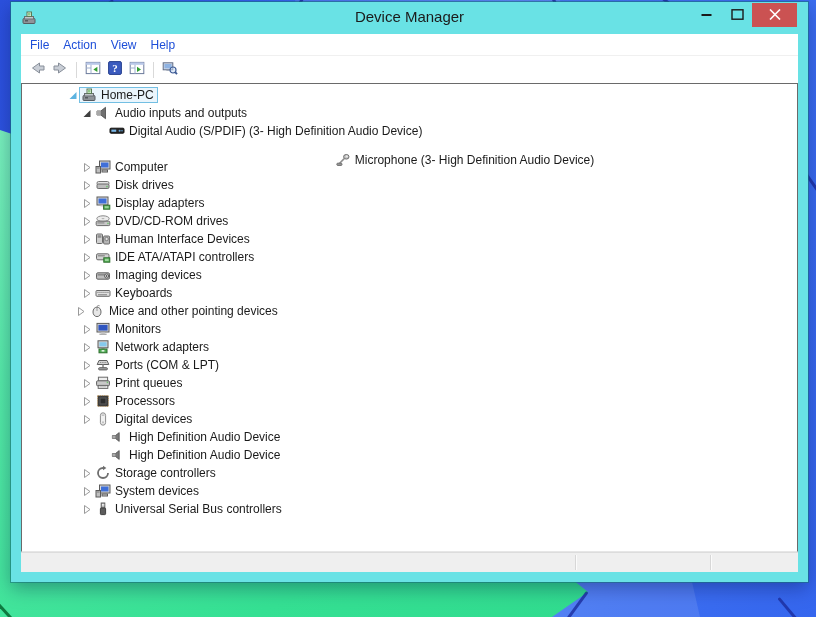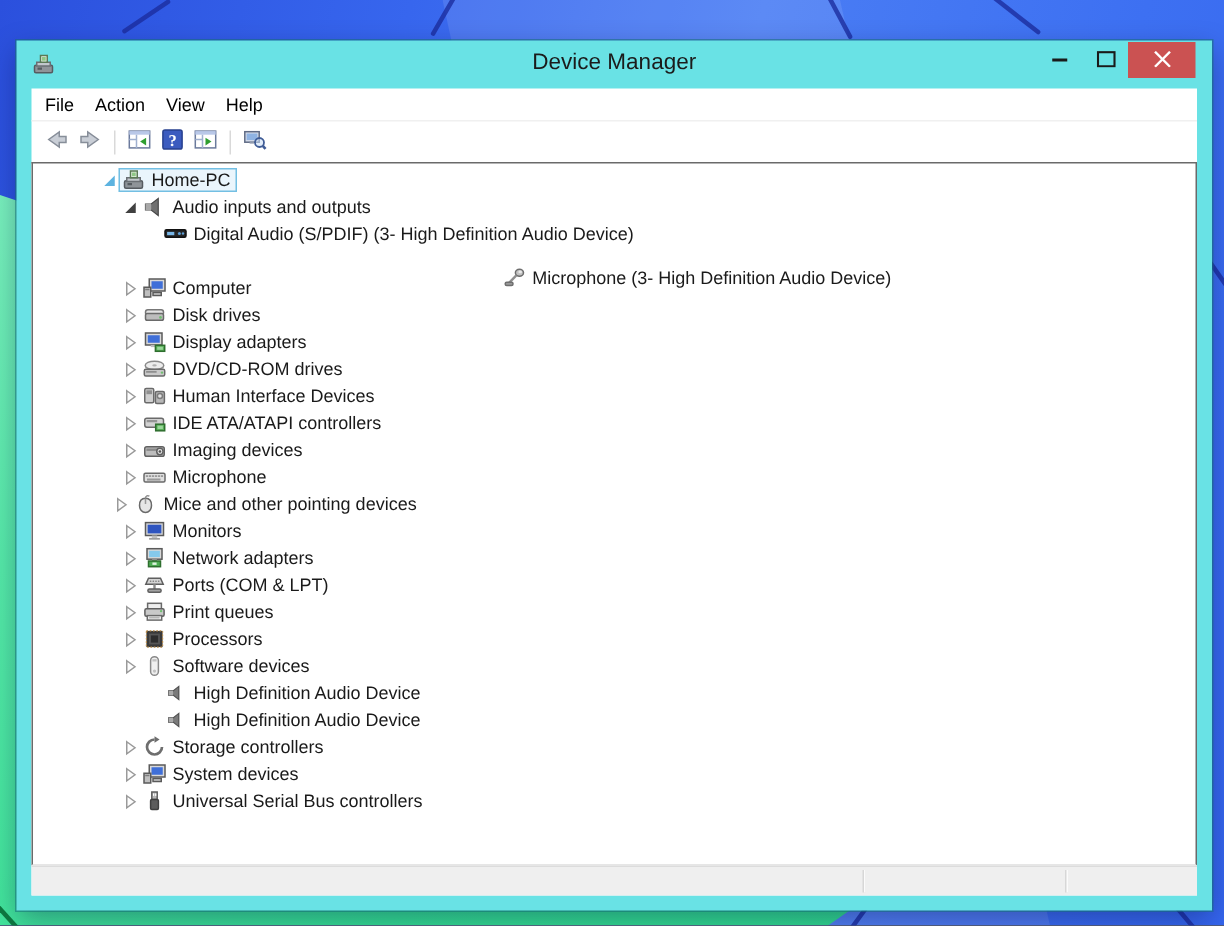--- a/index.html
+++ b/index.html
@@ -18,35 +18,35 @@
   .nl4{left:676px;top:-10px;height:40px;transform:rotate(-52deg);}
   .nl5{left:806px;top:148px;height:56px;transform:rotate(-35deg);}
   .nl6{left:574px;top:588px;height:40px;transform:rotate(36deg);}
   .nl7{left:788px;top:594px;height:34px;transform:rotate(-40deg);}
   .green-facet{position:absolute;inset:0;
     background:linear-gradient(150deg,#8cf4c8 0%,#55eaa8 35%,#35e093 70%,#2ed88c 100%);
     clip-path:polygon(0px 130px,24px 138px,588px 592px,552px 617px,0px 617px);}
   .darkgreen{position:absolute;left:4px;top:596px;height:32px;width:3px;background:#0e7a40;transform:rotate(-42deg);}
 
   
-  .window{position:absolute;left:11px;top:27px;width:797px;height:580px;background:#69e2e5;
+  .window{position:absolute;left:11px;top:2px;width:797px;height:580px;background:#69e2e5;
     box-shadow:0 0 0 1px rgba(22,112,120,.55),0 6px 18px rgba(0,10,60,.35);}
   .titlebar{position:absolute;left:0;top:0;width:100%;height:32px;}
   .title-icon{position:absolute;left:10px;top:8px;width:16px;height:16px;}
   .title-text{position:absolute;left:0;top:6px;width:100%;text-align:center;
     font-size:15px;color:#1b1b1b;}
   .caption{position:absolute;top:1px;right:11px;display:flex;align-items:flex-start;}
   .cap-btn{width:30px;height:24px;display:flex;align-items:center;justify-content:center;background:transparent;border:0;padding:0;cursor:default;}
   .cap-close{width:45px;background:#cb5252;}
 
   
   .client{position:absolute;left:10px;top:32px;width:777px;height:538px;background:#ffffff;}
   .menubar{position:absolute;left:0;top:0;width:100%;height:22px;display:flex;align-items:center;
     padding-left:2px;box-sizing:border-box;border-bottom:1px solid #f0f0f0;}
-  .menu-item{font-size:12px;color:#000000;padding:2px 7px;}
+  .menu-item{font-size:12px;color:#1d4ed8;padding:2px 7px;}
   .toolbar{position:absolute;left:0;top:22px;width:100%;height:27px;display:flex;align-items:center;
     padding-left:6px;box-sizing:border-box;}
   .tb-btn{width:22px;height:22px;display:flex;align-items:center;justify-content:center;background:transparent;border:0;padding:0;}
   .tb-sep{width:1px;height:16px;background:#d9d9d9;margin:0 5px;}
 
   .tree-outer{position:absolute;left:0;top:49px;width:777px;height:469px;box-sizing:border-box;
     background:#fff;border:1px solid #6a6a6a;border-bottom:1px solid #e6e6e6;overflow:hidden;}
   .tree{position:absolute;left:0;top:2px;width:100%;margin-left:40px;}
   .tree-row{height:18px;display:flex;align-items:center;white-space:nowrap;}
   .expander{width:13px;height:12px;display:inline-flex;align-items:center;justify-content:center;flex:none;}
@@ -369,21 +369,21 @@
                       <rect x="2.2" y="6.8" width="1.5" height="1.2"></rect>
                       <rect x="4.2" y="6.8" width="1.5" height="1.2"></rect>
                       <rect x="6.2" y="6.8" width="1.5" height="1.2"></rect>
                       <rect x="8.2" y="6.8" width="1.5" height="1.2"></rect>
                       <rect x="10.2" y="6.8" width="1.5" height="1.2"></rect>
                       <rect x="12.2" y="6.8" width="1.5" height="1.2"></rect>
                       <rect x="3" y="9" width="9" height="1.4"></rect>
                     </g>
                   </svg>
                 </span>
-                <span class="tree-label">Microphone</span>
+                <span class="tree-label">Keyboards</span>
               </span>
             </div>
             <div class="tree-row" style="padding-left: 12px;">
               <span class="expander">
                 <svg width="10" height="11" viewBox="0 0 10 11">
                   <polygon points="2.5,1.5 8,5.5 2.5,9.5" fill="#fdfdfd" stroke="#9a9a9a"></polygon>
                 </svg>
               </span>
               <span class="row-content">
                 <span class="tree-icon">
@@ -499,21 +499,21 @@
                 </svg>
               </span>
               <span class="row-content">
                 <span class="tree-icon">
                   <svg width="16" height="16" viewBox="0 0 16 16">
                     <rect x="5.4" y="1.8" width="5.2" height="12.4" rx="2.6" fill="#f0f0f0" stroke="#8a8a8a"></rect>
                     <rect x="6.6" y="3.4" width="2.8" height="1.6" fill="#c2c2c2"></rect>
                     <circle cx="8" cy="11.4" r="1.1" fill="#c2c2c2"></circle>
                   </svg>
                 </span>
-                <span class="tree-label">Software devices</span>
+                <span class="tree-label">Digital devices</span>
               </span>
             </div>
             <div class="tree-row" style="padding-left: 32px;">
               <span class="expander"></span>
               <span class="row-content">
                 <span class="tree-icon">
                   <svg width="16" height="16" viewBox="0 0 16 16">
                     <polygon points="3.4,6.6 6.4,6.6 10.2,3.6 10.2,12.4 6.4,9.4 3.4,9.4" fill="#7a7a7a" stroke="#4f4f4f" stroke-width="0.8"></polygon>
                     <polygon points="3.4,6.6 6.4,6.6 6.4,9.4 3.4,9.4" fill="#ababab"></polygon>
                   </svg>

